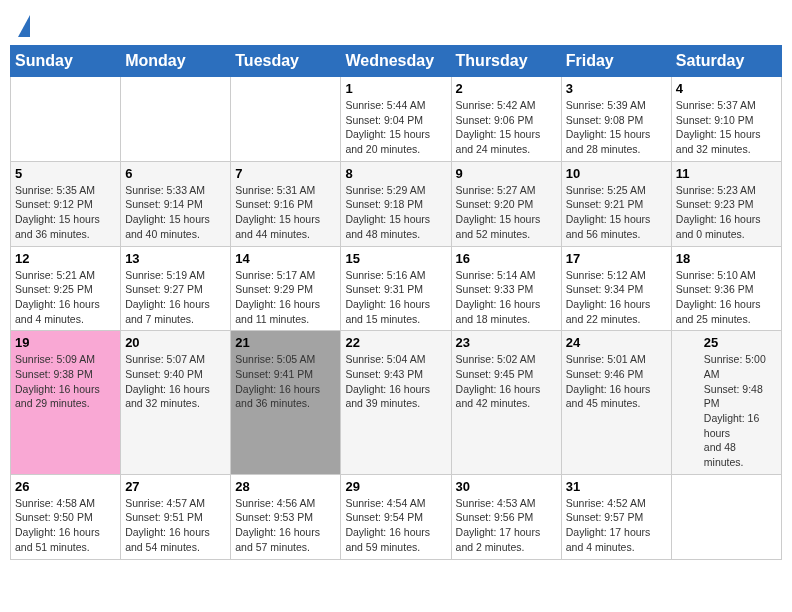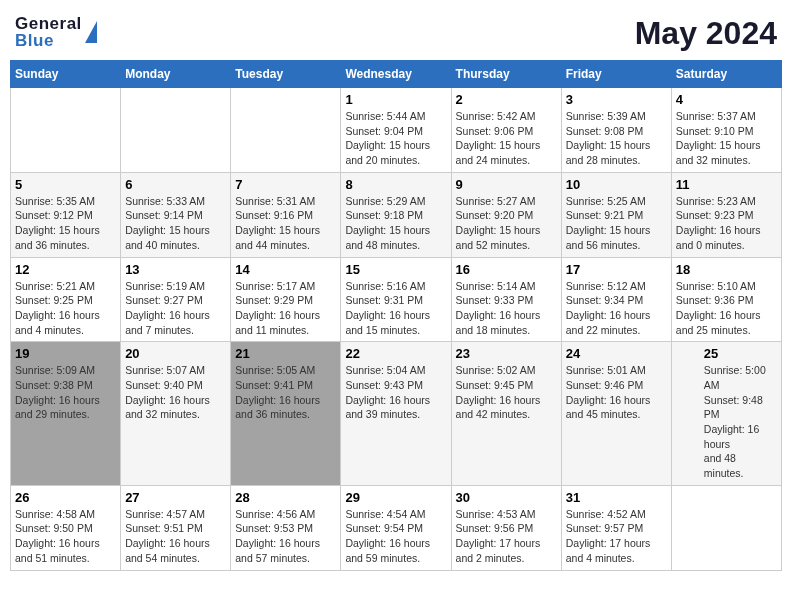--- a/index.html
+++ b/index.html
@@ -33,21 +33,21 @@
       width: 100%;
       border-collapse: collapse;
       font-size: 11px;
     }
     .calendar th {
       background: #2c6fbe;
       color: #fff;
       padding: 6px 4px;
       text-align: left;
       font-weight: bold;
-      font-size: 12px;
+      font-size: 16px;
       border: 1px solid #2c6fbe;
     }
     .calendar td {
       vertical-align: top;
       padding: 4px;
       border: 1px solid #ccc;
       width: 110px;
       min-height: 80px;
       background: #fff;
     }
@@ -97,28 +97,23 @@
       border-bottom: 22px solid #2c6fbe;
       margin-left: 3px;
       margin-bottom: 0px;
     }
   </style>
 </head>
 <body>
 
 <div class="header-area">
   <div class="logo-wrapper">
-    <div class="logo-text-block">
-      <span class="logo-line1">General</span>
-      <span class="logo-line2">Blue</span>
-    </div>
     <div class="logo-triangle"></div>
   </div>
   <div class="title-area">
-    <div class="main-title">May 2024</div>
   </div>
 </div>
 
 <table class="calendar">
   <thead>
     <tr>
     <th>Sunday</th>
         <th>Monday</th>
         <th>Tuesday</th>
         <th>Wednesday</th>
@@ -203,21 +198,21 @@
         <td>
           <div class="day-num">17</div>
           <div class="day-detail">Sunrise: 5:12 AM<br>Sunset: 9:34 PM<br>Daylight: 16 hours<br>and 22 minutes.</div>
         </td>
         <td>
           <div class="day-num">18</div>
           <div class="day-detail">Sunrise: 5:10 AM<br>Sunset: 9:36 PM<br>Daylight: 16 hours<br>and 25 minutes.</div>
         </td>
       </tr>
       <tr style="background: rgb(245, 245, 245);">
-        <td style="background: #a3a3a3;">
+        <td style="background: #f9a8d4;">
           <div class="day-num">19</div>
           <div class="day-detail">Sunrise: 5:09 AM<br>Sunset: 9:38 PM<br>Daylight: 16 hours<br>and 29 minutes.</div>
         </td>
         <td style="background: rgb(245, 245, 245);">
           <div class="day-num">20</div>
           <div class="day-detail">Sunrise: 5:07 AM<br>Sunset: 9:40 PM<br>Daylight: 16 hours<br>and 32 minutes.</div>
         </td>
         <td style="background: #a3a3a3;">
           <div class="day-num">21</div>
           <div class="day-detail">Sunrise: 5:05 AM<br>Sunset: 9:41 PM<br>Daylight: 16 hours<br>and 36 minutes.</div>

